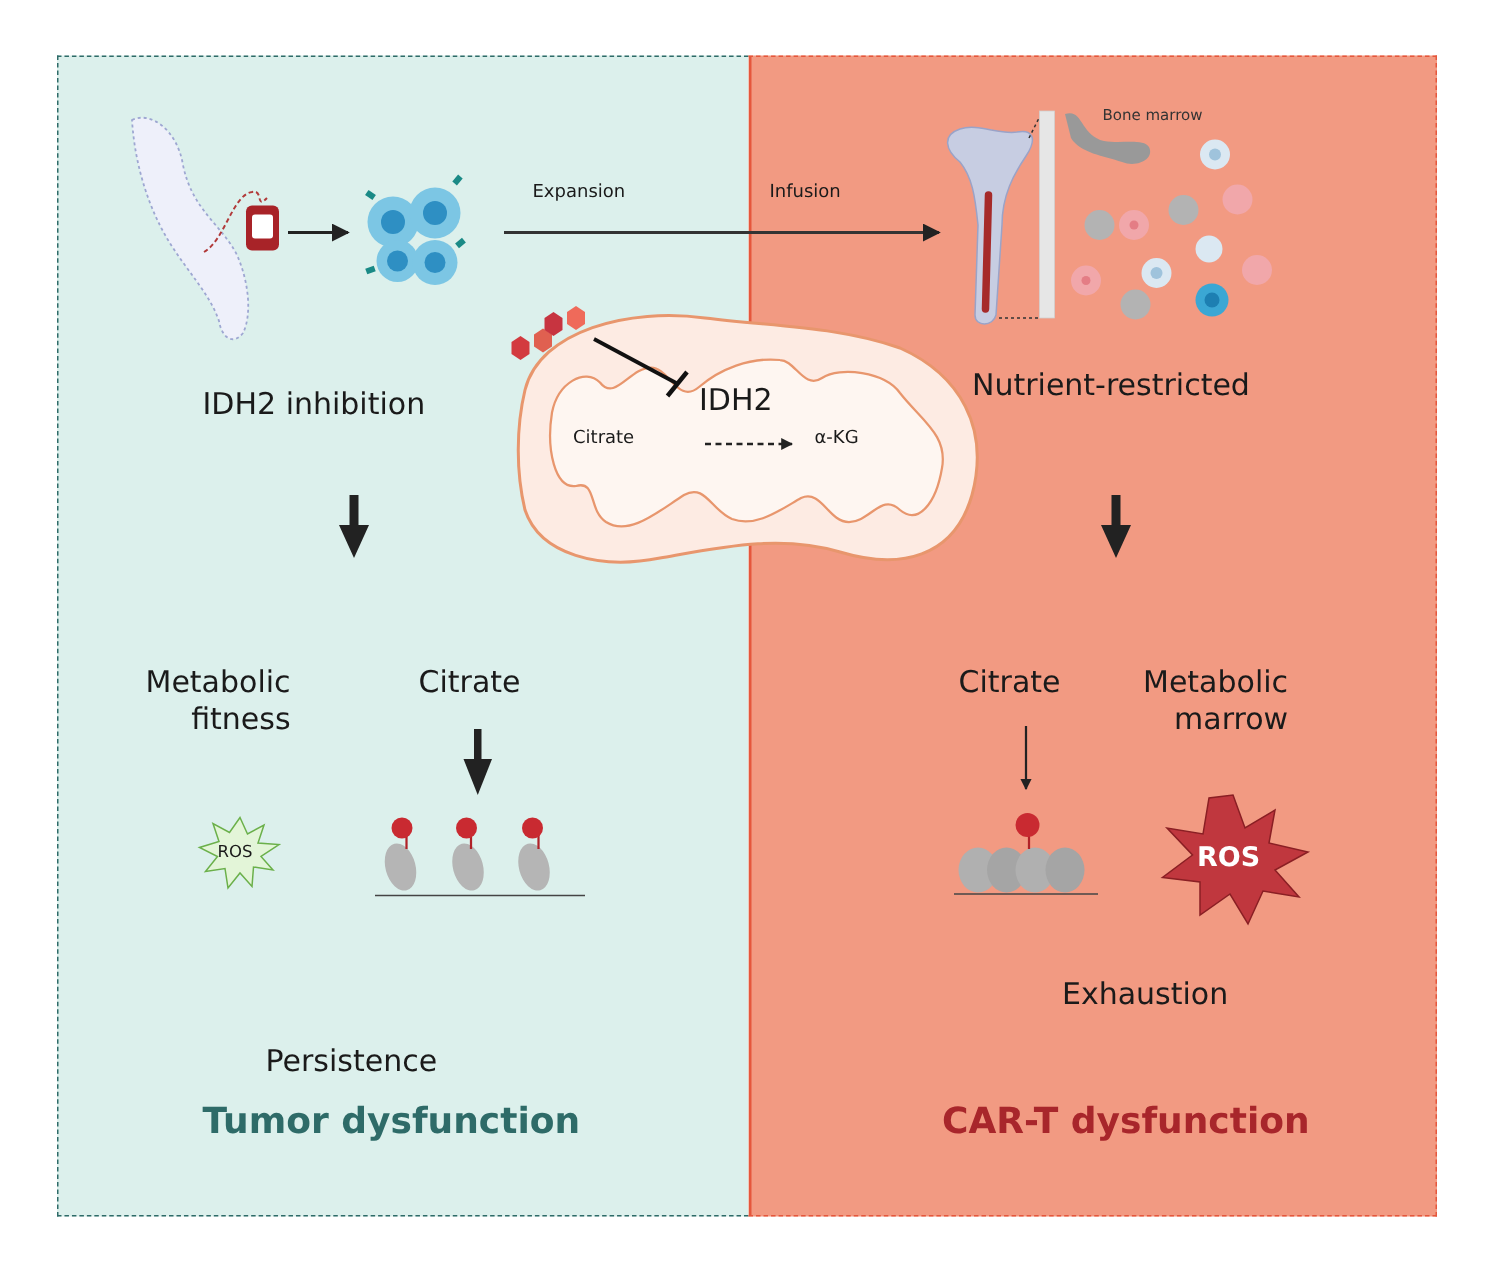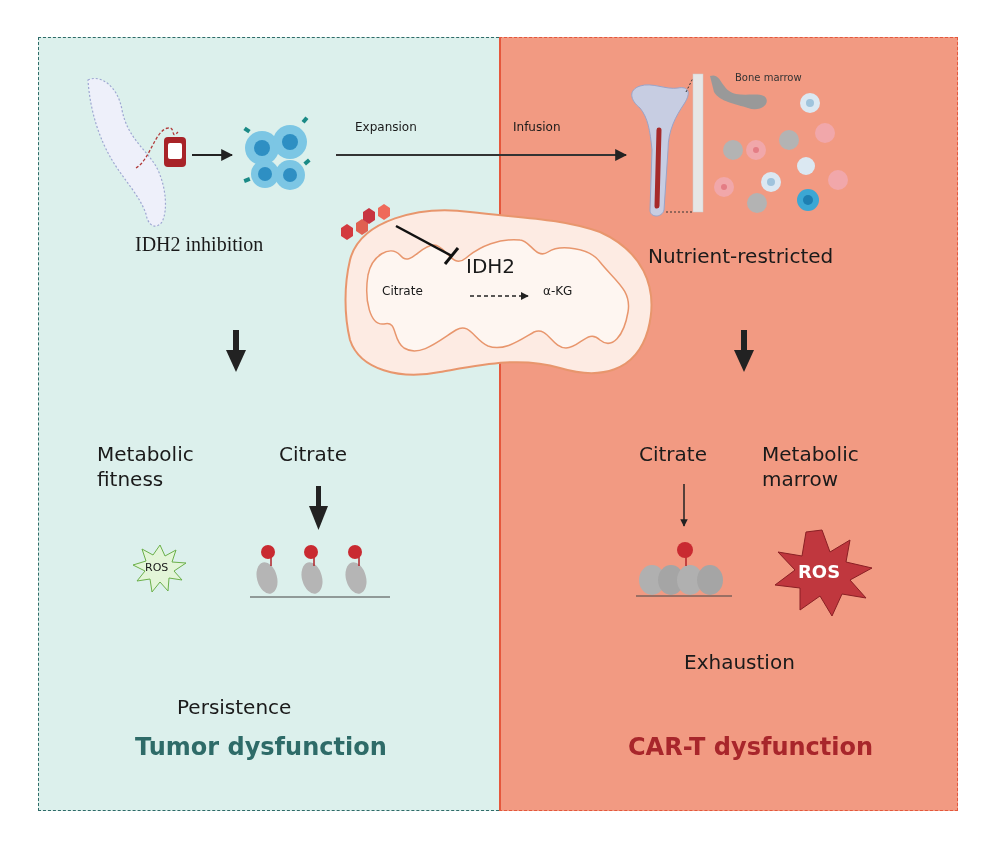--- a/index.html
+++ b/index.html
@@ -3,21 +3,21 @@
 <meta charset="utf-8">
 <style>
   html, body { margin: 0; padding: 0; }
   body { width: 992px; height: 850px; background: #ffffff; position: relative; overflow: hidden;
          font-family: "DejaVu Sans", sans-serif; }
   .panel { position: absolute; box-sizing: border-box; }
   #left-panel { left: 38px; top: 37px; width: 461px; height: 774px;
                 background: #dcf0ec; border: 1px dashed #2e6b68; border-right: none; }
   #right-panel { left: 499px; top: 37px; width: 459px; height: 774px;
                  background: #f29a82; border: 1px dashed #e5573c; border-left: 2px solid #e5573c; }
-  .lbl { position: absolute; font-size: 20px; color: #1a1a1a; white-space: nowrap; text-align: left; line-height: 1.25; }
+  .lbl { position: absolute; font-size: 20px; color: #1a1a1a; white-space: nowrap; text-align: right; line-height: 1.25; }
   .lbl.small { font-size: 12px; }
   .lbl.outcome { font-size: 24px; font-weight: bold; }
   svg.layer { position: absolute; left: 0; top: 0; }
 </style>
 </head>
 <body>
 
 <div class="panel" id="left-panel"></div>
 <div class="panel" id="right-panel"></div>
 
@@ -142,21 +142,21 @@
 
   <g>
     <polygon points="822,530 830,552 850,540 846,562 872,568 850,580 866,598 842,594 832,616 820,596 800,610 800,588 775,585 795,570 778,552 802,556 806,532" fill="#c0373e" stroke="#8a1f24" stroke-width="1"></polygon>
   </g>
 </svg>
 
 <div class="lbl small" style="left:355px; top:120px;">Expansion</div>
 <div class="lbl small" style="left:513px; top:120px;">Infusion</div>
 <div class="lbl" style="left:735px; top:72px; font-size:10px; color:#333;">Bone marrow</div>
 
-<div class="lbl" style="left:135px; top:232px;font-family:Liberation Serif, serif;">IDH2 inhibition</div>
+<div class="lbl" style="left:135px; top:257px;">IDH2 inhibition</div>
 <div class="lbl" style="left:648px; top:244px;">Nutrient-restricted</div>
 
 <div class="lbl" style="left:466px; top:254px;">IDH2</div>
 <div class="lbl small" style="left:382px; top:284px;">Citrate</div>
 <div class="lbl small" style="left:543px; top:284px;">α-KG</div>
 
 <div class="lbl" style="left:97px; top:442px;">
   <div>Metabolic</div>
   <div>fitness</div>
 </div>
@@ -165,16 +165,16 @@
 <div class="lbl" style="left:639px; top:442px;">Citrate</div>
 <div class="lbl" style="left:762px; top:442px;">
   <div>Metabolic</div>
   <div>marrow</div>
 </div>
 
 <div class="lbl" style="left:145px; top:561px; font-size:11px;">ROS</div>
 <div class="lbl" style="left:798px; top:561px; font-size:18px; font-weight:bold; color:#ffffff;">ROS</div>
 
 <div class="lbl" style="left:177px; top:650px;margin-top:45px;">Persistence</div>
-<div class="lbl" style="left:684px; top:650px;">Exhaustion</div>
+<div class="lbl" style="left:708px; top:650px;">Exhaustion</div>
 
 <div class="lbl outcome" style="left:135px; top:732px; color:#2e6b68;">Tumor dysfunction</div>
 <div class="lbl outcome" style="left:628px; top:732px; color:#a8262b;">CAR-T dysfunction</div>
 
 </body></html>

